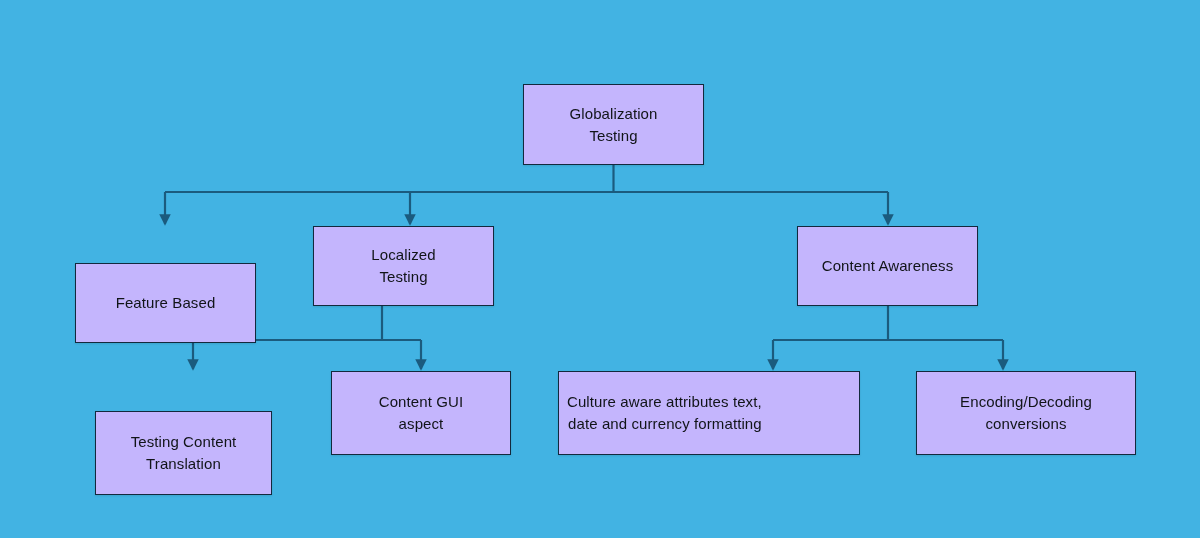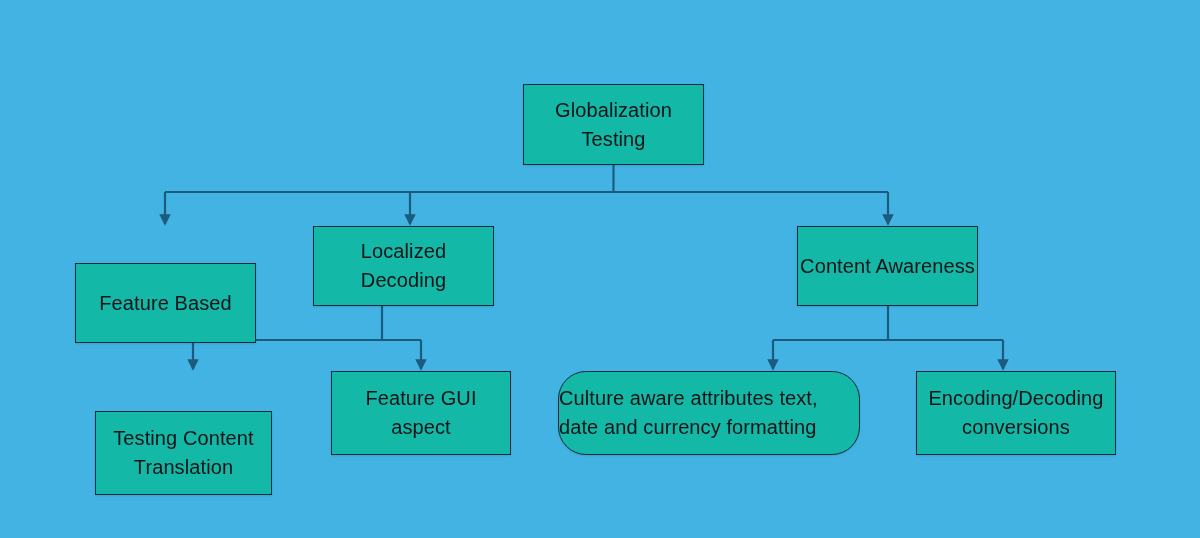--- a/index.html
+++ b/index.html
@@ -21,34 +21,34 @@
   #edges {
     position: absolute;
     left: 0;
     top: 0;
     width: 1200px;
     height: 538px;
   }
   .node {
     position: absolute;
     box-sizing: border-box;
-    background: #14b8a6;
+    background: #c4b5fd;
     border: 1.6px solid #13293d;
     display: flex;
     align-items: center;
     justify-content: center;
     text-align: center;
     color: #111418;
-    font-size: 20px;
+    font-size: 15px;
     line-height: 1.45;
     letter-spacing: 0.1px;
     white-space: pre-line;
     box-shadow: 0 1px 2px rgba(0,0,0,0.10);
   }
-  .node.wide-text { text-align: left; justify-content: flex-start; padding-left: 0; border-radius: 28px; }
+  .node.wide-text { text-align: right; justify-content: flex-start; padding-left: 8px; }
 </style>
 </head>
 <body>
 
 <div id="canvas">
 
   <svg id="edges" viewBox="0 0 1200 538" xmlns="http://www.w3.org/2000/svg">
     <defs>
       <marker id="arrow" viewBox="0 0 10 10" refX="8.5" refY="5" markerWidth="5.2" markerHeight="5.2" orient="auto-start-reverse">
         <path d="M 0 0 L 10 5 L 0 10 z" fill="#1b5b7e"></path>
@@ -76,29 +76,29 @@
       <path d="M 1003 340 L 1003 369" marker-end="url(#arrow)"></path>
     </g>
   </svg>
 
   <div class="node" style="left:523px; top:84px; width:181px; height:81px;">Globalization
 Testing</div>
 
   <div class="node" style="left:75px; top:226px; width:181px; height:80px;margin-top:37px;">Feature Based</div>
 
   <div class="node" style="left:313px; top:226px; width:181px; height:80px;">Localized
-Decoding</div>
+Testing</div>
 
   <div class="node" style="left:797px; top:226px; width:181px; height:80px;">Content Awareness</div>
 
   <div class="node" style="left:95px; top:371px; width:177px; height:84px;margin-top:40px;">Testing Content
 Translation</div>
 
-  <div class="node" style="left:331px; top:371px; width:180px; height:84px;">Feature GUI
+  <div class="node" style="left:331px; top:371px; width:180px; height:84px;">Content GUI
 aspect</div>
 
   <div class="node wide-text" style="left:558px; top:371px; width:302px; height:84px;">Culture aware attributes text,
 date and currency formatting</div>
 
-  <div class="node" style="left:916px; top:371px; width:200px; height:84px;">Encoding/Decoding
+  <div class="node" style="left:916px; top:371px; width:220px; height:84px;">Encoding/Decoding
 conversions</div>
 
 </div>
 
 </body></html>

